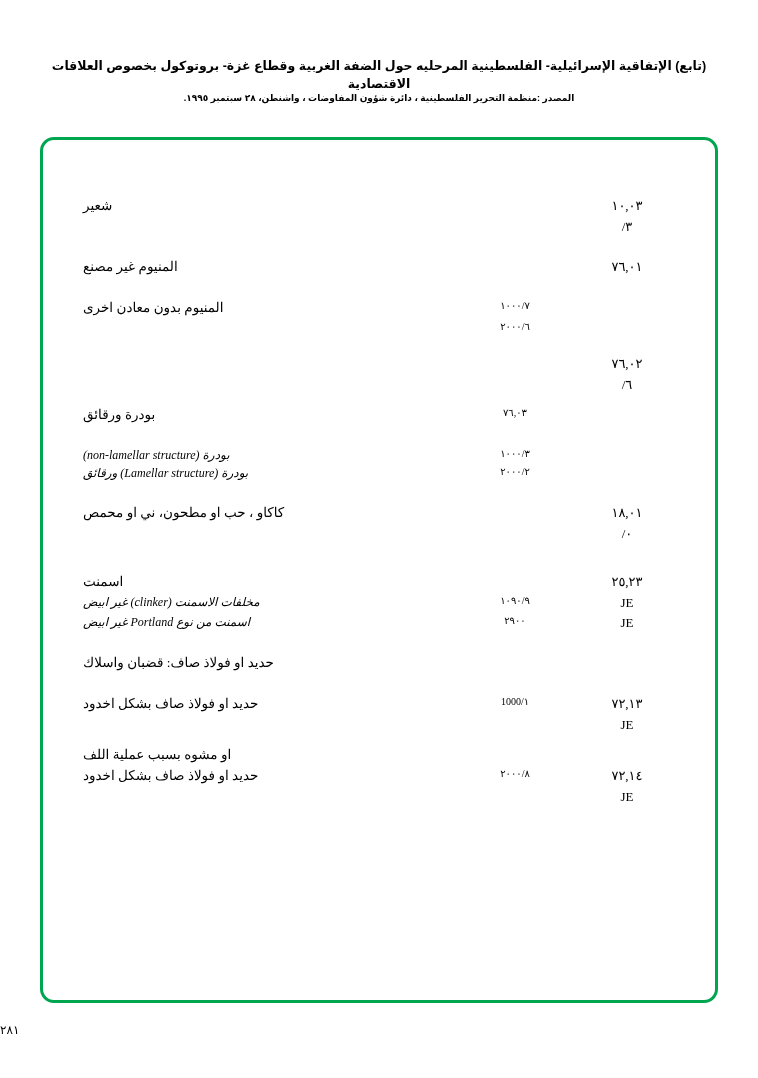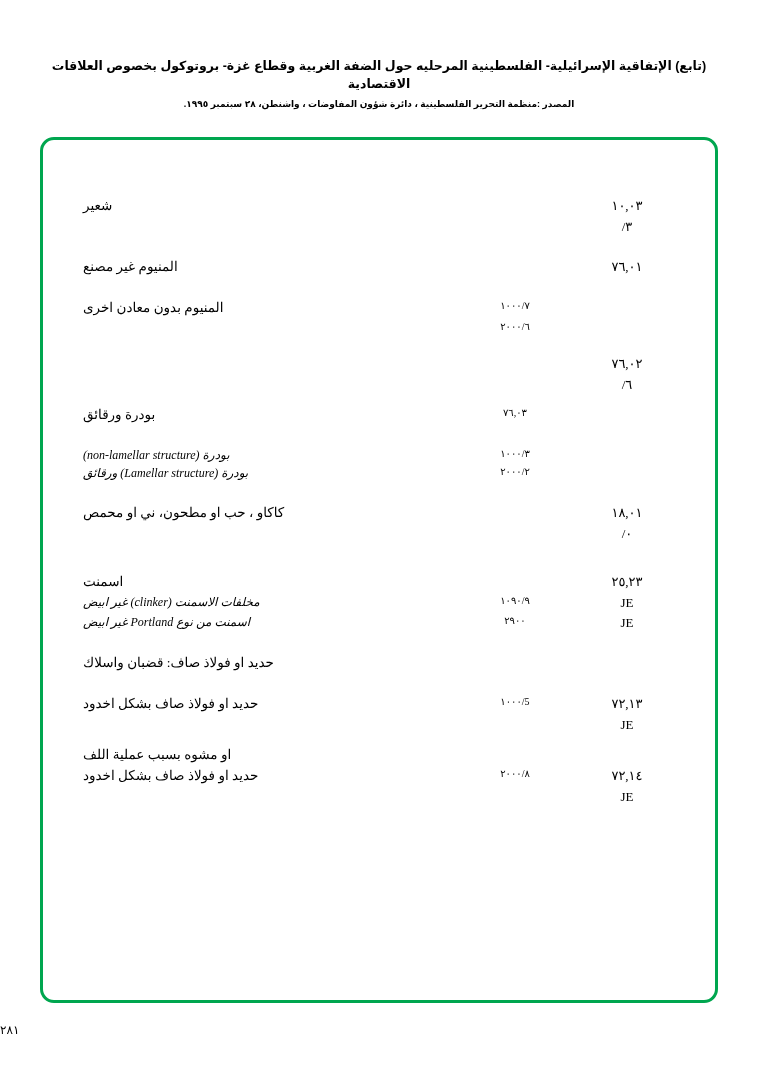--- a/index.html
+++ b/index.html
@@ -33,21 +33,20 @@
     font-family: "Liberation Sans", "DejaVu Sans", sans-serif;
     font-weight: bold;
     font-size: 12.5px;
     letter-spacing: 0px;
     color: #000;
     direction: rtl;
     line-height: 1.4;
     padding: 0 40px;
   }
   .header-source {
-    margin-top: 6px;
     font-family: "Liberation Sans", "DejaVu Sans", sans-serif;
     font-weight: bold;
     font-size: 9px;
     color: #000;
     direction: rtl;
   }
 
   
   .frame {
     position: absolute;
@@ -209,21 +208,21 @@
           <div class="col-sub">٢٩٠٠</div>
           <div class="col-desc small">اسمنت من نوع Portland غير ابيض</div>
         </div>
         <div class="row gap-md">
           <div class="col-code"></div>
           <div class="col-sub"></div>
           <div class="col-desc">حديد او فولاذ صاف: قضبان واسلاك</div>
         </div>
         <div class="row gap-md">
           <div class="col-code">٧٢,١٣</div>
-          <div class="col-sub">١٠٠٠/5</div>
+          <div class="col-sub">1000/١</div>
           <div class="col-desc">حديد او فولاذ صاف بشكل اخدود</div>
         </div>
         <div class="row">
           <div class="col-code">JE</div>
           <div class="col-sub"></div>
           <div class="col-desc"></div>
         </div>
         <div class="row gap-sm">
           <div class="col-code"></div>
           <div class="col-sub"></div>

